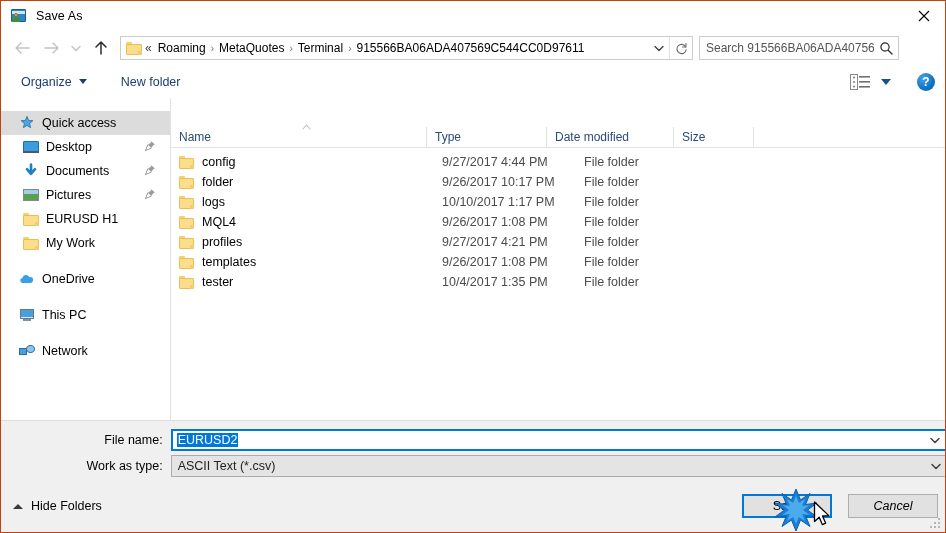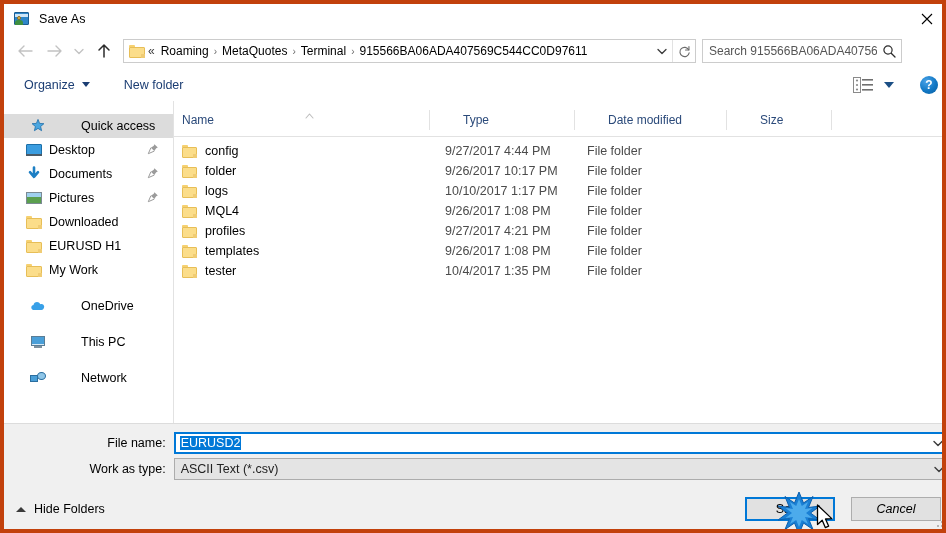--- a/index.html
+++ b/index.html
@@ -14,21 +14,21 @@
     font-family: "Liberation Sans", sans-serif;
     font-size: 12px;
     color: #000000;
     -webkit-font-smoothing: antialiased;
   }
   .dialog {
     position: relative;
     width: 946px;
     height: 533px;
     background: #c2410c;
-    border: 4px solid #c2410c;
+    border: 1px solid #c2410c;
     box-sizing: border-box;
     overflow: hidden;
   }
 
   
   .titlebar {
     position: absolute;
     left: 0; top: 0;
     width: 946px; height: 30px;
     background: #ffffff;
@@ -293,21 +293,21 @@
     padding-left: 22px;
     font-size: 12.5px;
     color: #000000;
     position: relative;
     white-space: nowrap;
     cursor: default;
   }
   .sb-item.selected {
     background: #dcdcdc;
   }
-  .sb-item.root { padding-left: 26px; gap: 28px; }
+  .sb-item.root { padding-left: 18px; }
   .sb-icon {
     width: 16px; height: 16px;
     margin-right: 7px;
     flex: none;
     position: relative;
   }
   .sb-label { overflow: hidden; }
   .sb-pin {
     position: absolute;
     right: 14px;
@@ -393,23 +393,22 @@
     left: 131px;
     top: -2px;
     width: 9px; height: 6px;
     opacity: .55;
   }
   .colheader {
     position: relative;
     height: 26px;
     border-bottom: 1px solid #e2e2e2;
     display: flex;
-    align-items: flex-start;
-    margin-top: 9px;
-    gap: 25px;
+    align-items: flex-end;
+    margin-top: 23px;
   }
   .col {
     font-size: 12px;
     color: #2b4a7a;
     padding-left: 8px;
     box-sizing: border-box;
     height: 20px;
     line-height: 20px;
     border-right: 1px solid #e2e2e2;
     white-space: nowrap;
@@ -755,28 +754,20 @@
         </span>
         <span class="sb-label">Pictures</span>
         <span class="sb-pin">
           <svg width="12" height="12" viewBox="0 0 12 12">
             <path d="M7.4 1.2 L10.8 4.6 L9.2 5.2 L7.3 8.1 L3.9 4.7 L6.8 2.8 Z" fill="#9b9b9b"></path>
             <path d="M3.9 4.7 L1.3 10.7 L7.3 8.1" fill="none" stroke="#9b9b9b" stroke-width="1"></path>
           </svg>
         </span>
       </div>
 
-      <div class="sb-item">
-        <span class="sb-icon folder-glyph" style="height:13px;margin-top:1px;">
-          <span class="f-tab"></span>
-            <span class="f-body"></span>
-            <span class="f-fold"></span>
-        </span>
-        <span class="sb-label">Downloaded</span>
-      </div>
 
       <div class="sb-item">
         <span class="sb-icon folder-glyph" style="height:13px;margin-top:1px;">
           <span class="f-tab"></span>
             <span class="f-body"></span>
             <span class="f-fold"></span>
         </span>
         <span class="sb-label">EURUSD H1</span>
       </div>
 

